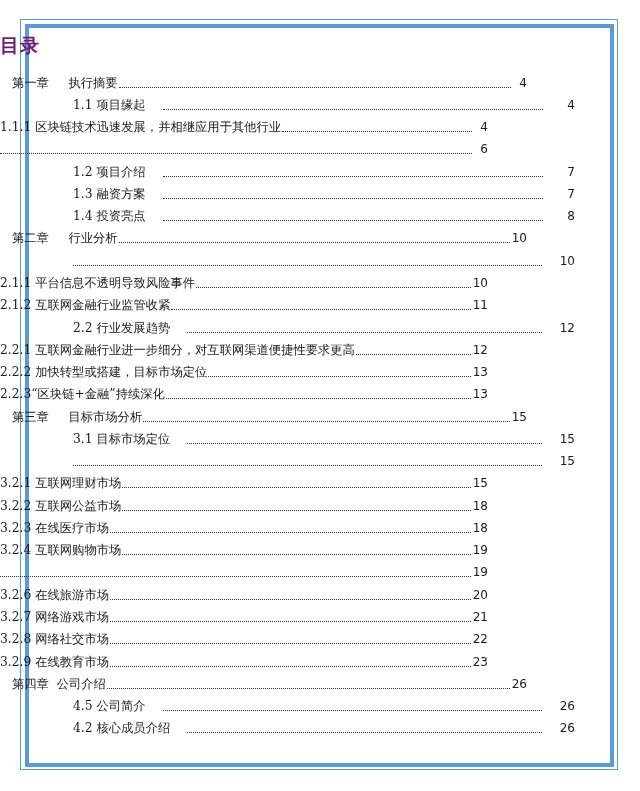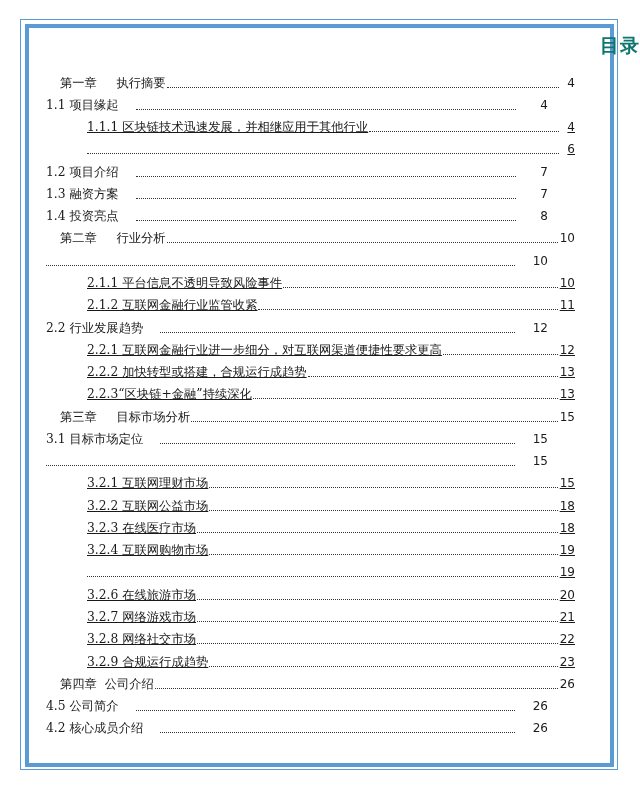--- a/index.html
+++ b/index.html
@@ -31,26 +31,26 @@
     width: 589px;
     height: 743px;
     border: 4px solid #5b9bd5;
     box-sizing: border-box;
   }
   .title {
     position: absolute;
     left: 0;
     width: 640px;
     top: 33px;
-    text-align: right;
+    text-align: left;
     font-family: "DejaVu Sans", "Liberation Sans", sans-serif;
     font-size: 19px;
     font-weight: bold;
     letter-spacing: 1px;
-    color: #0f766e;
+    color: #701a75;
   }
   .toc {
     position: absolute;
     left: 0;
     top: 71.5px;
     width: 640px;
   }
   .row {
     position: relative;
     height: 22.27px;
@@ -79,23 +79,23 @@
     border-bottom: 1.4px dotted #333;
   }
   .row .page {
     flex: 0 0 auto;
     font-family: "DejaVu Sans", "Liberation Sans", sans-serif;
     font-size: 12px;
     padding-left: 2px;
     min-width: 14px;
     text-align: right;
   }
-  .lvl-0 { padding-left: 60px; width: 515px; }
-  .lvl-1 { padding-left: 46px; width: 502px; gap: 16px; }
-  .lvl-2 { padding-left: 87px; width: 488px; text-decoration: underline; }
+  .lvl-0 { width: 515px; margin-left: 12px; }
+  .lvl-1 { padding-left: 73px; width: 502px; gap: 16px; }
+  .lvl-2 { width: 488px; }
 </style>
 </head>
 <body>
 
 <div class="frame-outer"></div>
 <div class="frame-inner"></div>
 
 <div class="title">目录</div>
 
 <div class="toc">
@@ -156,21 +156,21 @@
       <span class="label">2.2 行业发展趋势</span>
       <span class="leader"></span>
       <span class="page">12</span>
     </div>
   <div class="row lvl-2">
       <span class="label">2.2.1 互联网金融行业进一步细分，对互联网渠道便捷性要求更高</span>
       <span class="leader"></span>
       <span class="page">12</span>
     </div>
   <div class="row lvl-2">
-      <span class="label">2.2.2 加快转型或搭建，合规运行成趋势</span>
+      <span class="label">2.2.2 加快转型或搭建，目标市场定位</span>
       <span class="leader"></span>
       <span class="page">13</span>
     </div>
   <div class="row lvl-2">
       <span class="label">2.2.3“区块链+金融”持续深化</span>
       <span class="leader"></span>
       <span class="page">13</span>
     </div>
   <div class="row lvl-0">
       <span class="label" style="white-space:pre">第三章     目标市场分析</span>
@@ -219,21 +219,21 @@
       <span class="label">3.2.7 网络游戏市场</span>
       <span class="leader"></span>
       <span class="page">21</span>
     </div>
   <div class="row lvl-2">
       <span class="label">3.2.8 网络社交市场</span>
       <span class="leader"></span>
       <span class="page">22</span>
     </div>
   <div class="row lvl-2">
-      <span class="label">3.2.9 合规运行成趋势</span>
+      <span class="label">3.2.9 在线教育市场</span>
       <span class="leader"></span>
       <span class="page">23</span>
     </div>
   <div class="row lvl-0">
       <span class="label" style="white-space:pre">第四章  公司介绍</span>
       <span class="leader"></span>
       <span class="page">26</span>
     </div>
   <div class="row lvl-1">
       <span class="label">4.5 公司简介</span>

